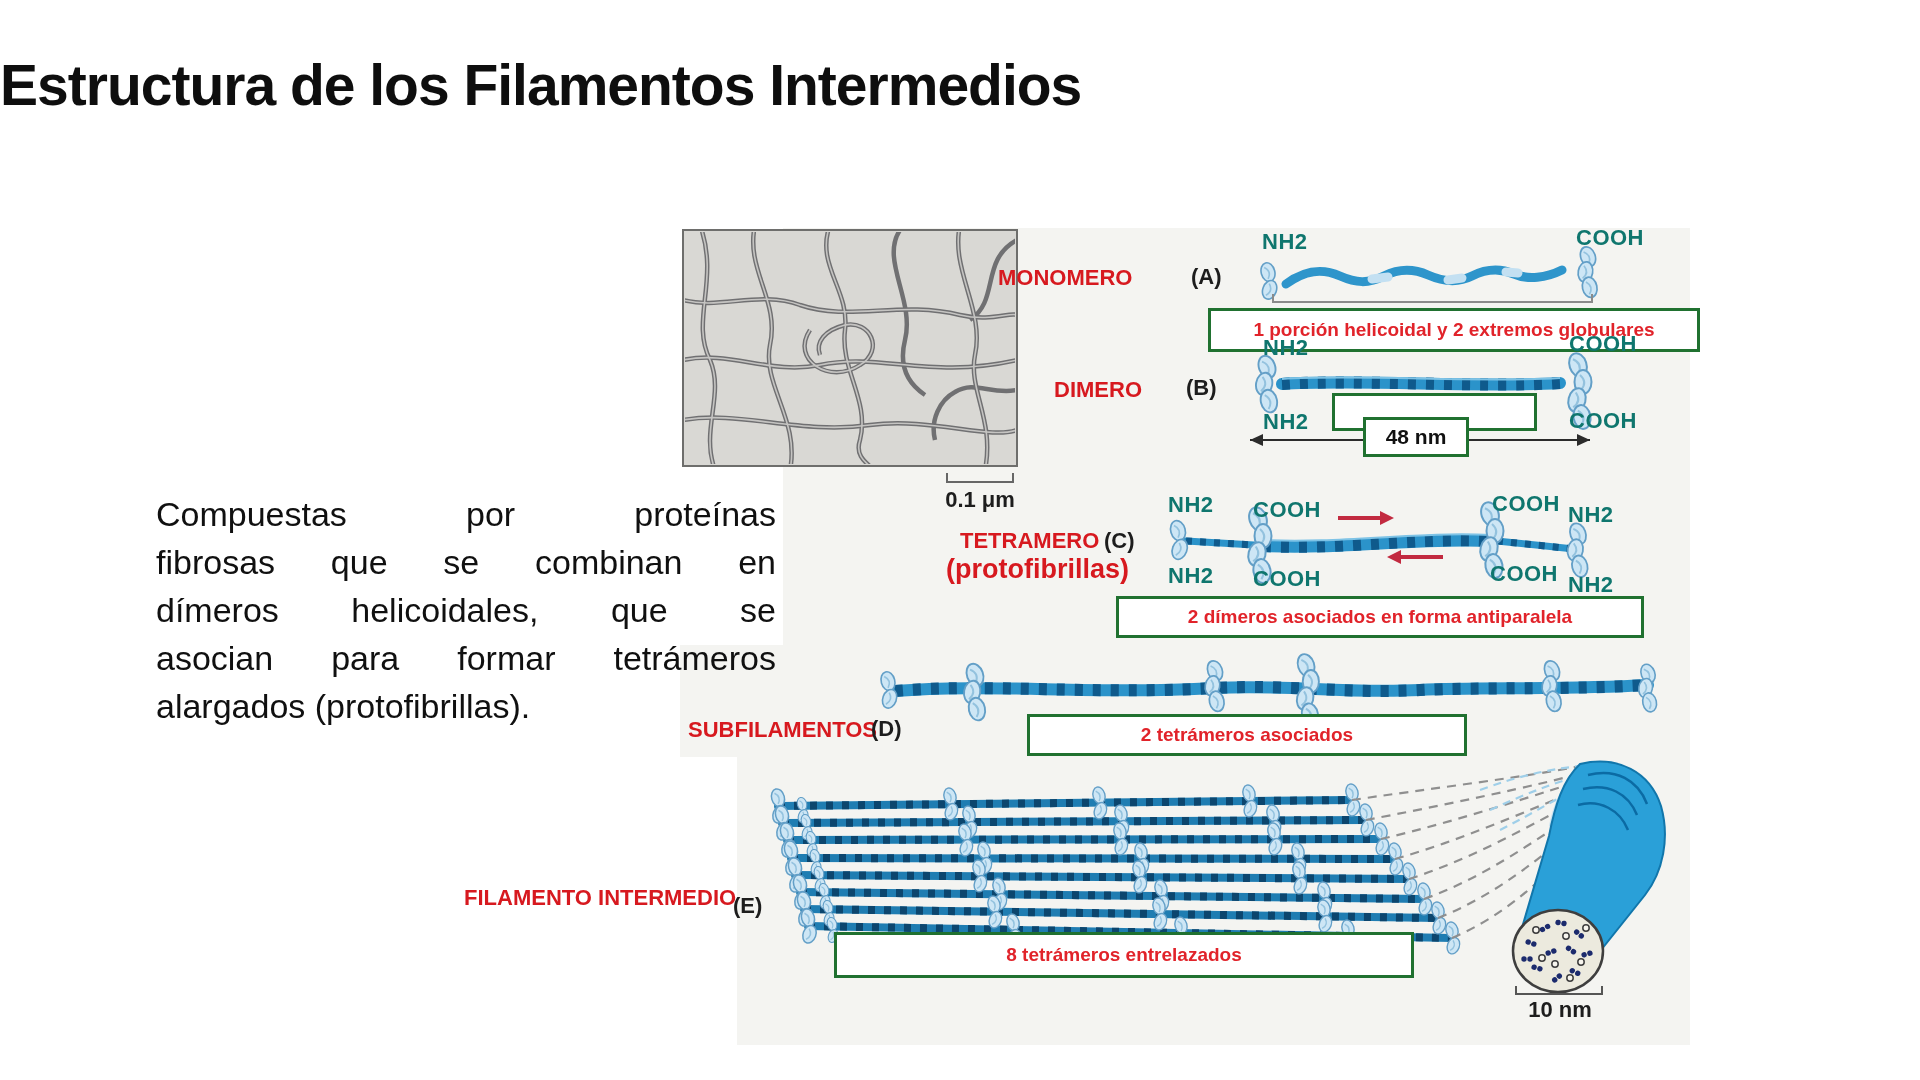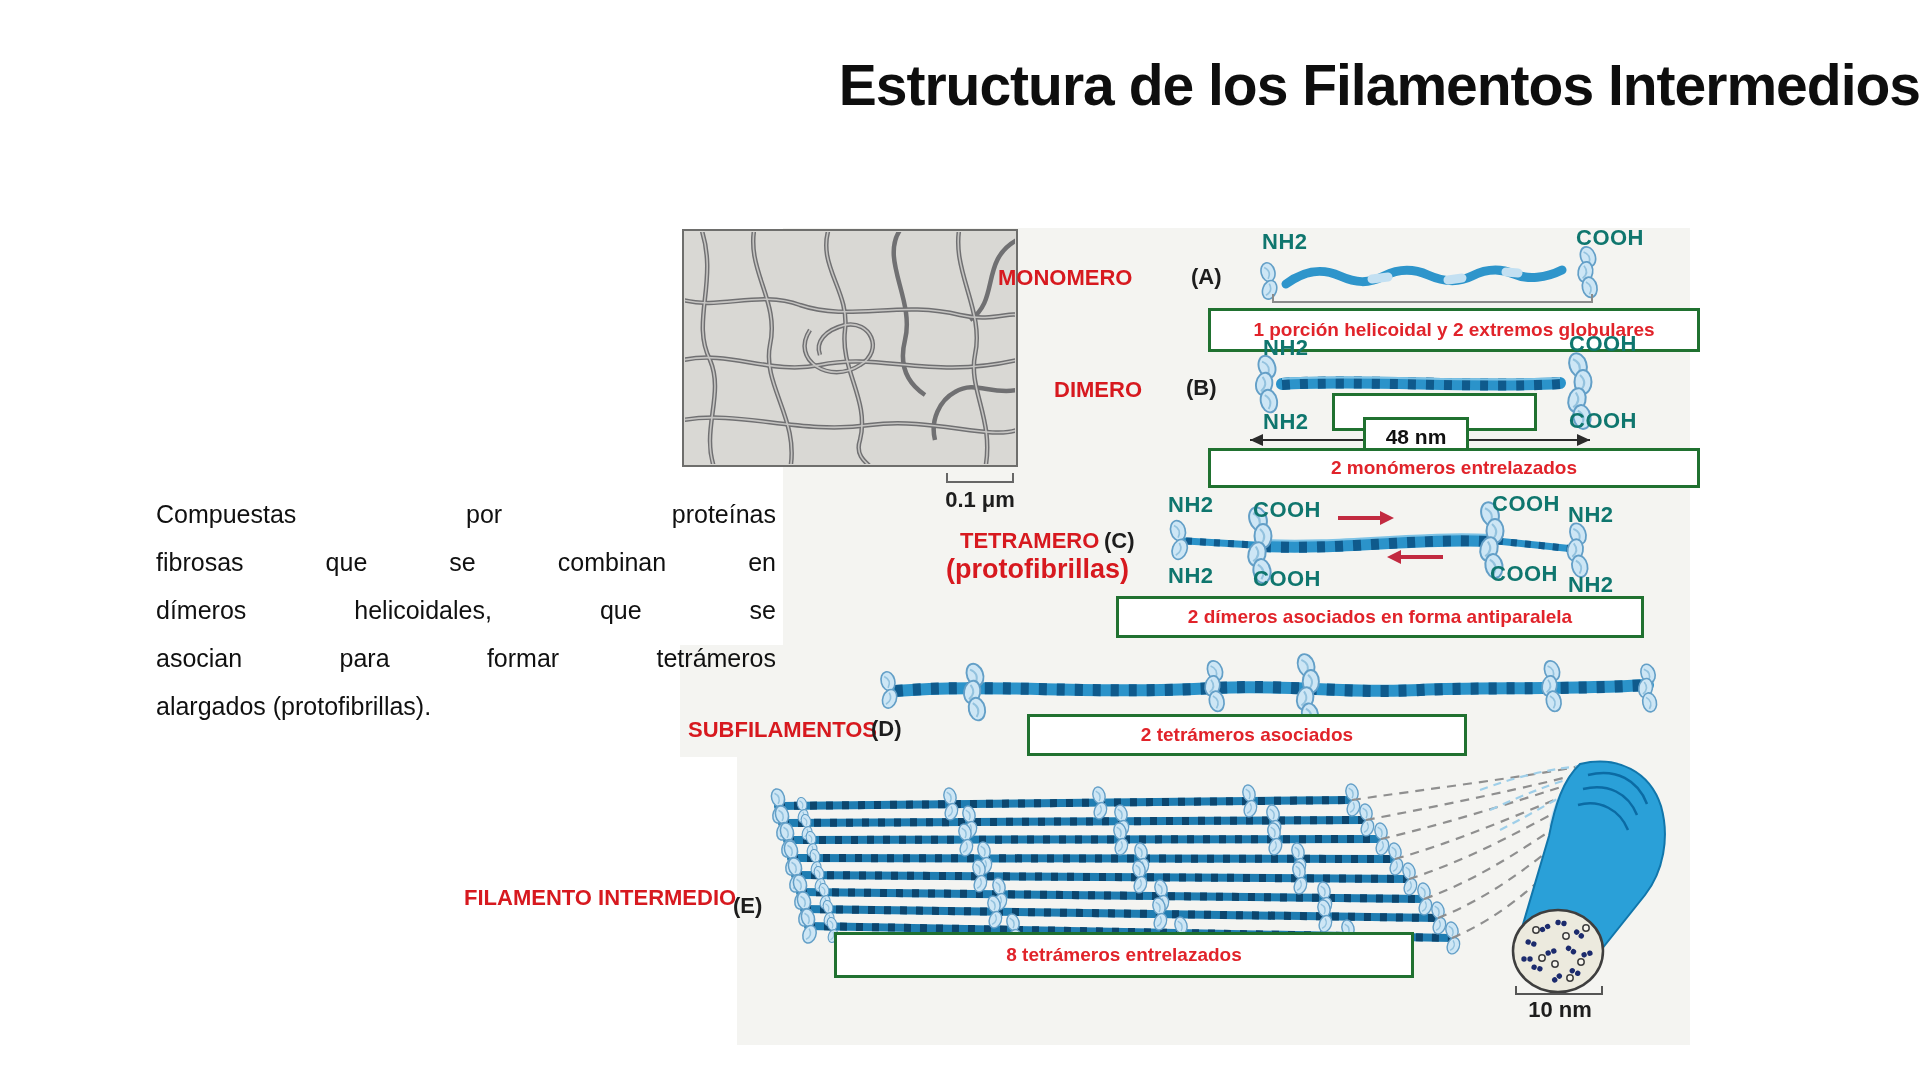--- a/index.html
+++ b/index.html
@@ -1,25 +1,25 @@
 <!DOCTYPE html>
 <html><head>
 <meta charset="utf-8">
 <style>
   html,body{margin:0;padding:0;background:#ffffff;}
   .slide{position:relative;width:1920px;height:1080px;background:#ffffff;overflow:hidden;
          font-family:"Liberation Sans", sans-serif;}
   .abs{position:absolute;}
-  .title{left:0;right:0;top:52px;text-align:right;font-size:57px;font-weight:bold;
+  .title{left:0;right:0;top:52px;text-align:left;font-size:57px;font-weight:bold;
          color:#0e0e0e;letter-spacing:-1px;}
   .panel{background:#f4f4f1;}
   .p1{left:783px;top:228px;width:907px;height:417px;}
   .p2{left:680px;top:645px;width:1010px;height:112px;}
   .p3{left:737px;top:757px;width:953px;height:288px;}
-  .para{left:156px;top:490px;width:620px;font-size:25px;color:#101010;}
+  .para{left:156px;top:490px;width:620px;font-size:34px;color:#101010;}
   .pl{line-height:48px;text-align:justify;text-align-last:justify;}
   .pl.last{text-align-last:left;}
   .t{position:absolute;white-space:nowrap;}
   .redlabel{font-size:22px;font-weight:bold;color:#d7191f;}
   .sublabel{font-size:27px;font-weight:bold;color:#d7191f;}
   .letter{font-size:22px;font-weight:bold;color:#1d1d1d;}
   .chem{font-size:22px;font-weight:bold;color:#0f766e;letter-spacing:.5px;}
   .capbox{position:absolute;background:#ffffff;border:3px solid #207130;
           display:flex;align-items:center;justify-content:center;box-sizing:border-box;}
   .captext{color:#e1232a;font-size:19px;font-weight:bold;}
@@ -310,23 +310,20 @@
   <span class="t redlabel" style="left:1054px;top:377px;">DIMERO</span>
   <span class="t letter" style="left:1186px;top:375px;">(B)</span>
   <span class="t chem" style="left:1263px;top:335px;">NH2</span>
   <span class="t chem" style="left:1569px;top:331px;">COOH</span>
   <span class="t chem" style="left:1263px;top:409px;">NH2</span>
   <span class="t chem" style="left:1569px;top:408px;">COOH</span>
   <div class="emptybox" style="left:1332px;top:393px;width:205px;height:38px;"></div>
   <div class="capbox" style="left:1363px;top:417px;width:106px;height:40px;">
     <span class="measuretext">48 nm</span>
   </div>
-  <div class="capbox" style="left:1208px;top:448px;width:492px;height:40px;">
-    <span class="captext">2 monómeros entrelazados</span>
-  </div>
 
   <div class="t scalelabel" style="left:910px;top:487px;width:140px;">0.1 μm</div>
 
   <span class="t redlabel" style="left:960px;top:528px;">TETRAMERO</span>
   <span class="t sublabel" style="left:946px;top:554px;">(protofibrillas)</span>
   <span class="t letter" style="left:1104px;top:528px;">(C)</span>
   <span class="t chem" style="left:1168px;top:492px;">NH2</span>
   <span class="t chem" style="left:1253px;top:497px;">COOH</span>
   <span class="t chem" style="left:1492px;top:491px;">COOH</span>
   <span class="t chem" style="left:1568px;top:502px;">NH2</span>

